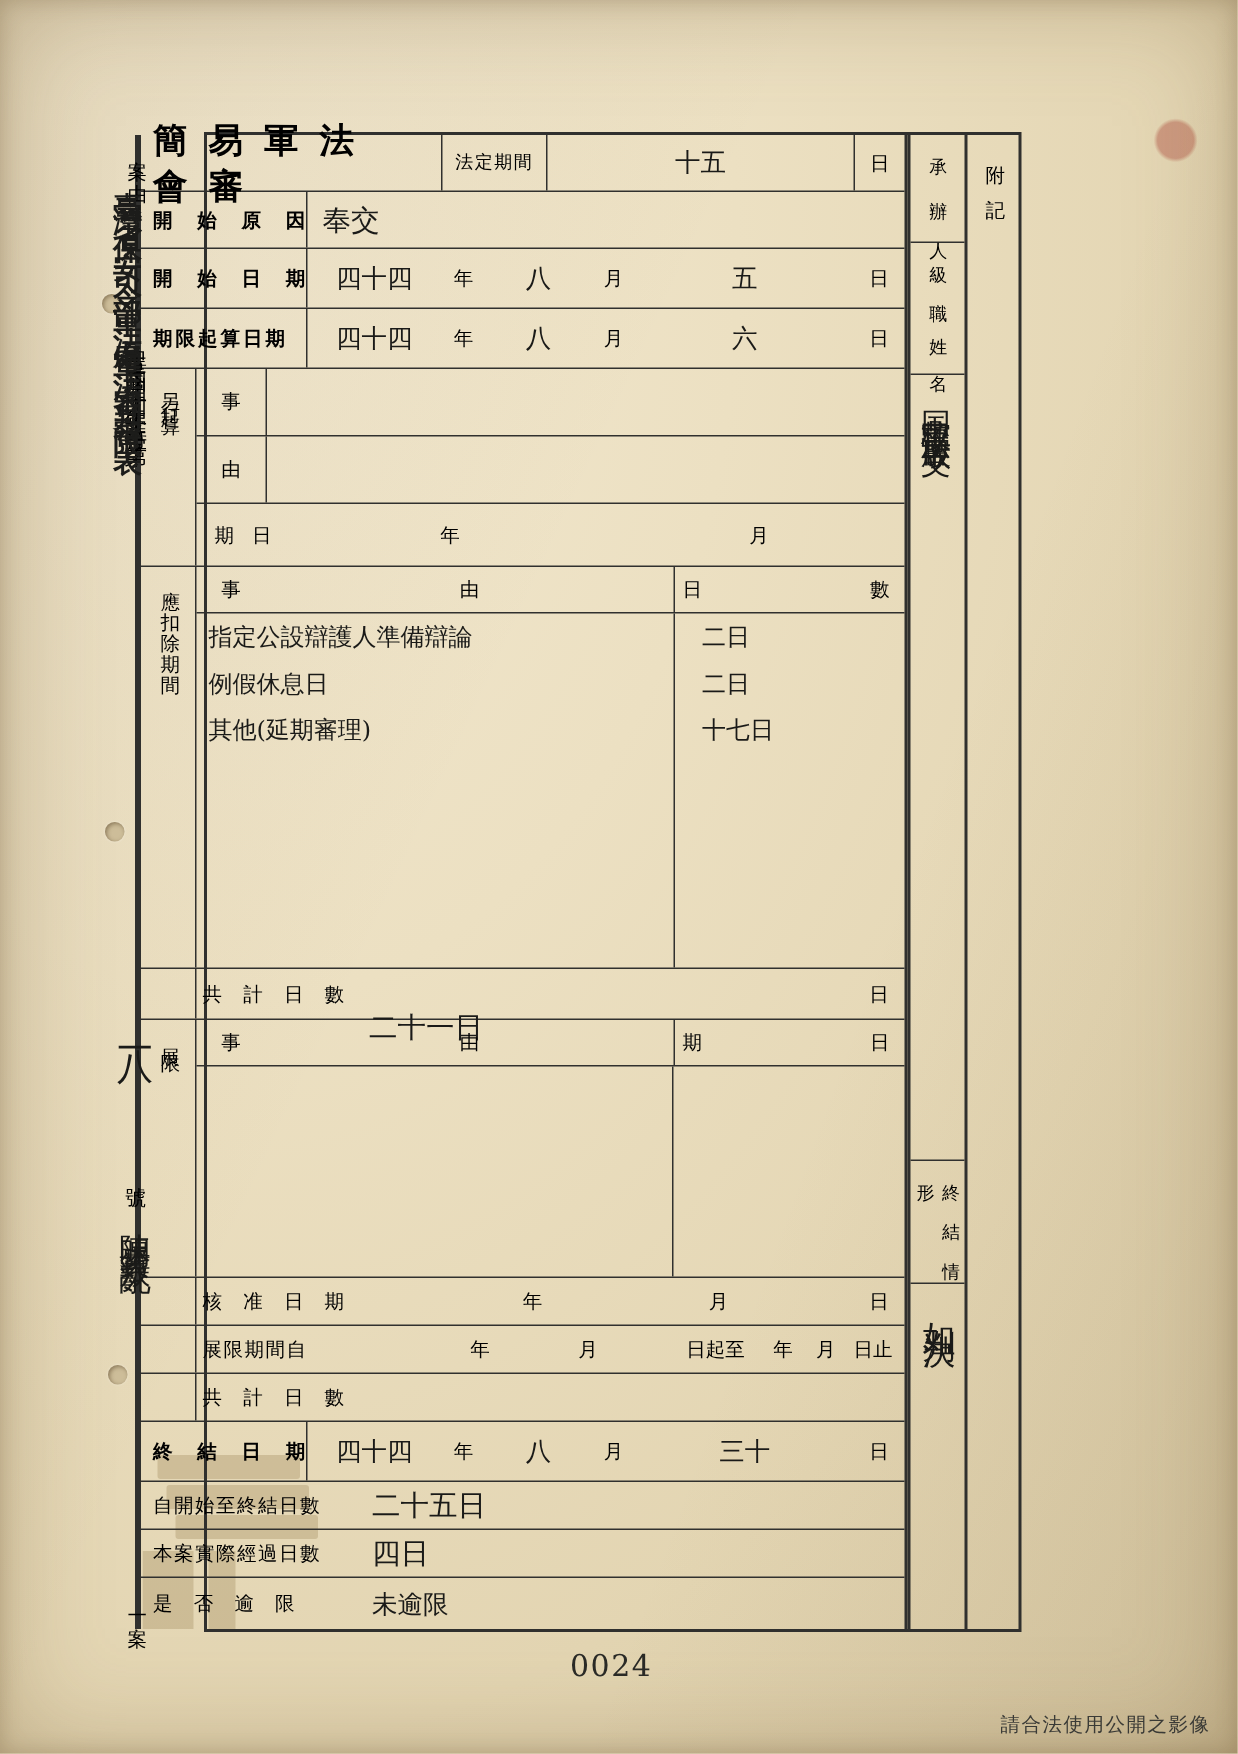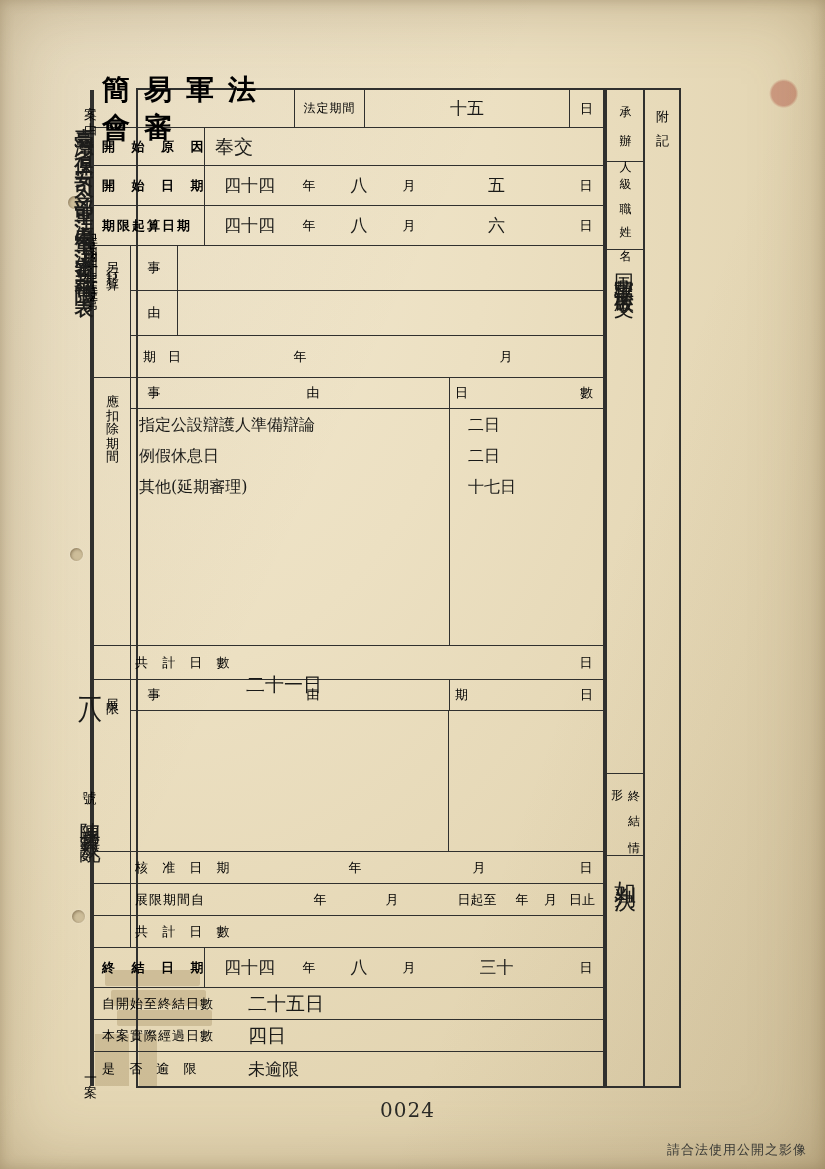--- a/index.html
+++ b/index.html
@@ -144,21 +144,21 @@
           <div class="vert-hand" style="font-size:22px;letter-spacing:4px;">如判決</div>
         </div>
       </div>
     </div>
   </div>
 
   <div class="center-col">
 
     <div class="row" style="height:38px;">
       <div class="cell ctr" style="width:200px;justify-content:space-between;padding:0 8px;">
-        <span style="font-size:28px;font-weight:bold;letter-spacing:14px;">簡易軍法會審</span>
+        <span style="font-size:23px;font-weight:bold;letter-spacing:14px;">簡易軍法會審</span>
       </div>
       <div class="cell ctr vline-l" style="width:70px;font-size:12px;letter-spacing:1px;justify-content:center;">法定期間</div>
       <div class="cell ctr cjust vline-l" style="flex:1;">
         <span class="hand bigv">十五</span>
       </div>
       <div class="cell ctr cjust vline-l" style="width:34px;font-size:13px;">日</div>
     </div>
 
     <div class="row" style="height:38px;">
       <div class="cell ctr lbl-cell" style="width:110px;padding-left:8px;">開 始 原 因</div>

